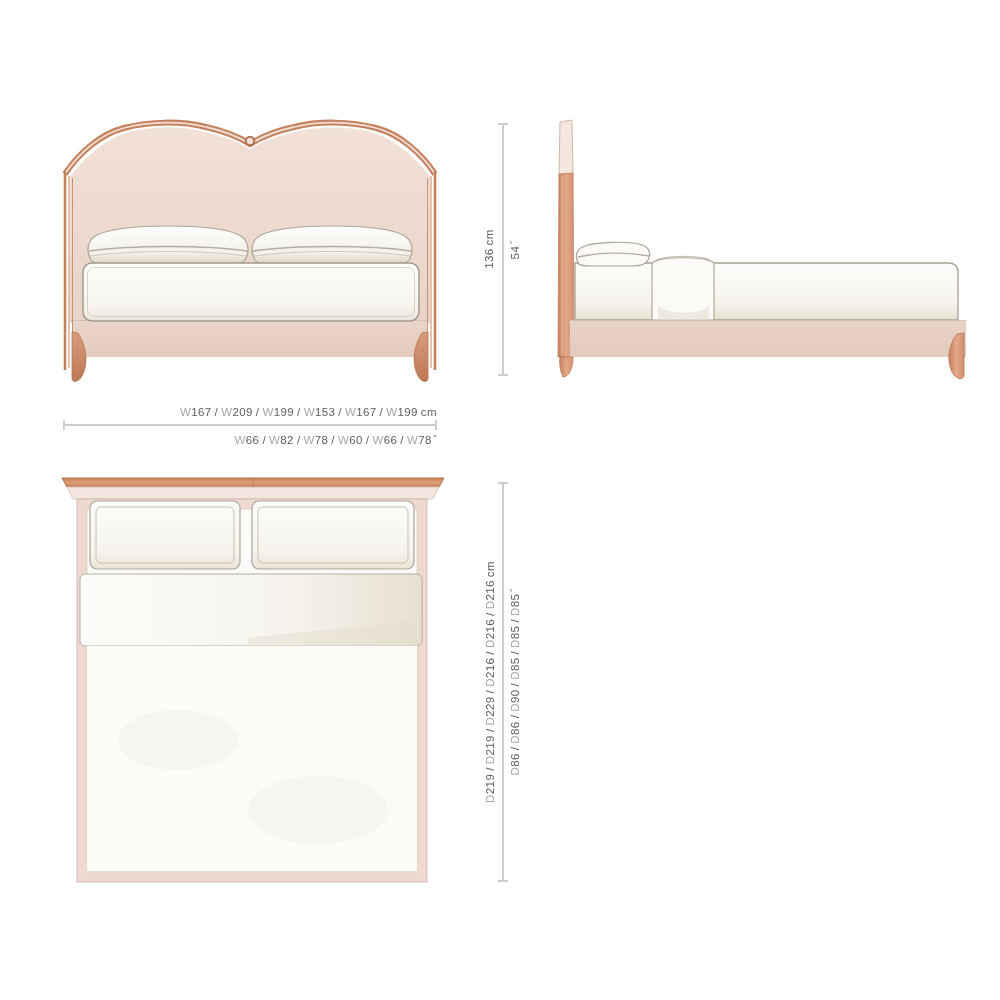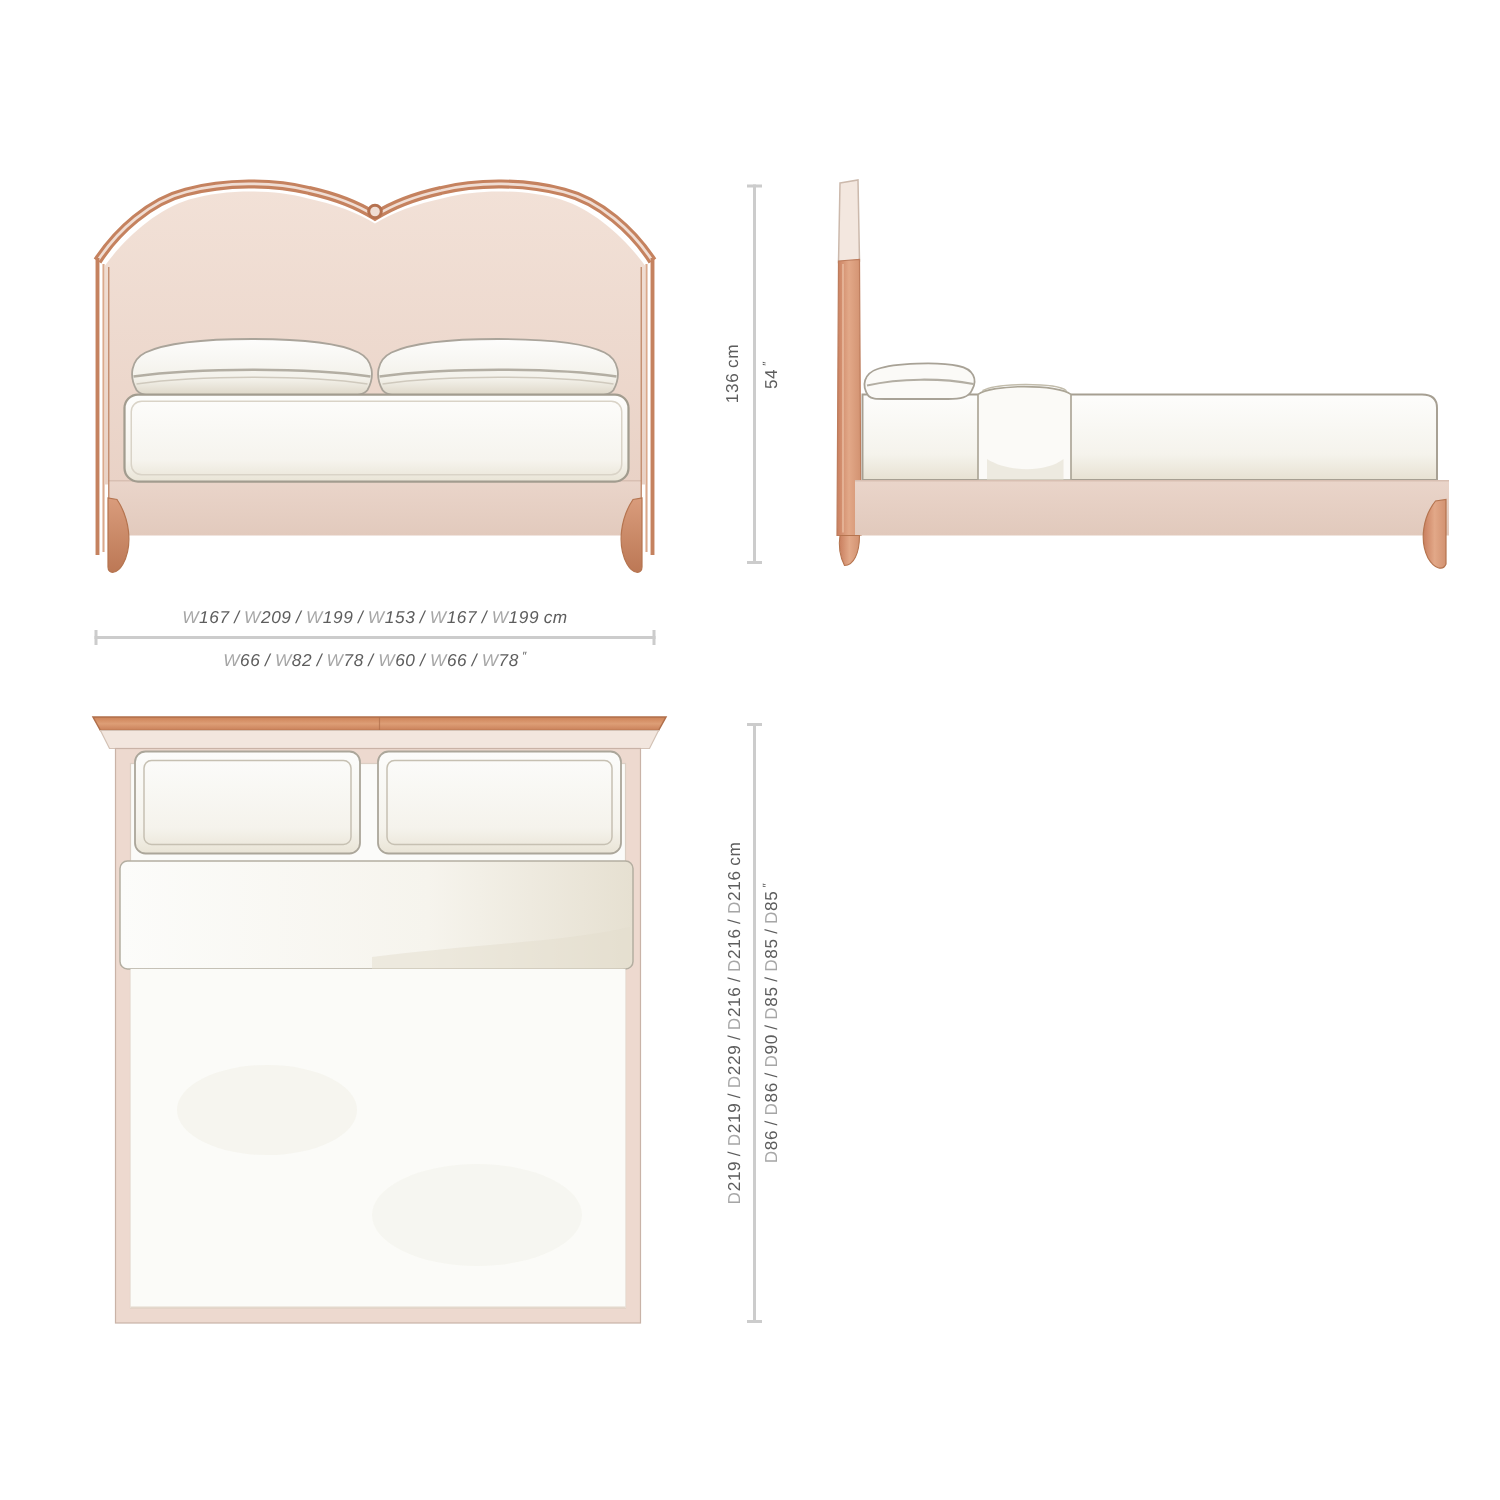--- a/index.html
+++ b/index.html
@@ -9,22 +9,22 @@
   }
   .view{position:absolute;}
   
   .dim-line-h{position:absolute;background:var(--dim-line,#cfcfcf);height:2px;}
   .dim-line-v{position:absolute;background:var(--dim-line,#cfcfcf);width:2px;}
   .tick-v{position:absolute;top:-4px;width:2px;height:10px;background:var(--dim-line,#c6c6c6);}
   .tick-v.start{left:0;} .tick-v.end{right:0;}
   .tick-h{position:absolute;left:-4px;width:10px;height:2px;background:var(--dim-line,#c6c6c6);}
   .tick-h.start{top:0;} .tick-h.end{bottom:0;}
   .dim-row{
-    position:absolute;text-align:center;white-space:nowrap;
-    font-size:11.5px;letter-spacing:.4px;color:var(--dim-value,#5d5d5d);font-style:italic;
+    position:absolute;text-align:right;white-space:nowrap;
+    font-size:11.5px;letter-spacing:.4px;color:var(--dim-value,#5d5d5d);
   }
   .dim-rot{
     position:absolute;white-space:nowrap;
     transform:translate(-50%,-50%) rotate(-90deg);
     font-size:11.5px;letter-spacing:.4px;color:var(--dim-value,#5d5d5d);
   }
   .dim-prefix{color:var(--dim-prefix,#a6a6a6);}
   .dim-value{color:var(--dim-value,#5d5d5d);}
   .dim-sep{color:var(--dim-value,#5d5d5d);margin:0 3px;}
   .dim-unit{color:var(--dim-value,#5d5d5d);margin-left:3px;}

